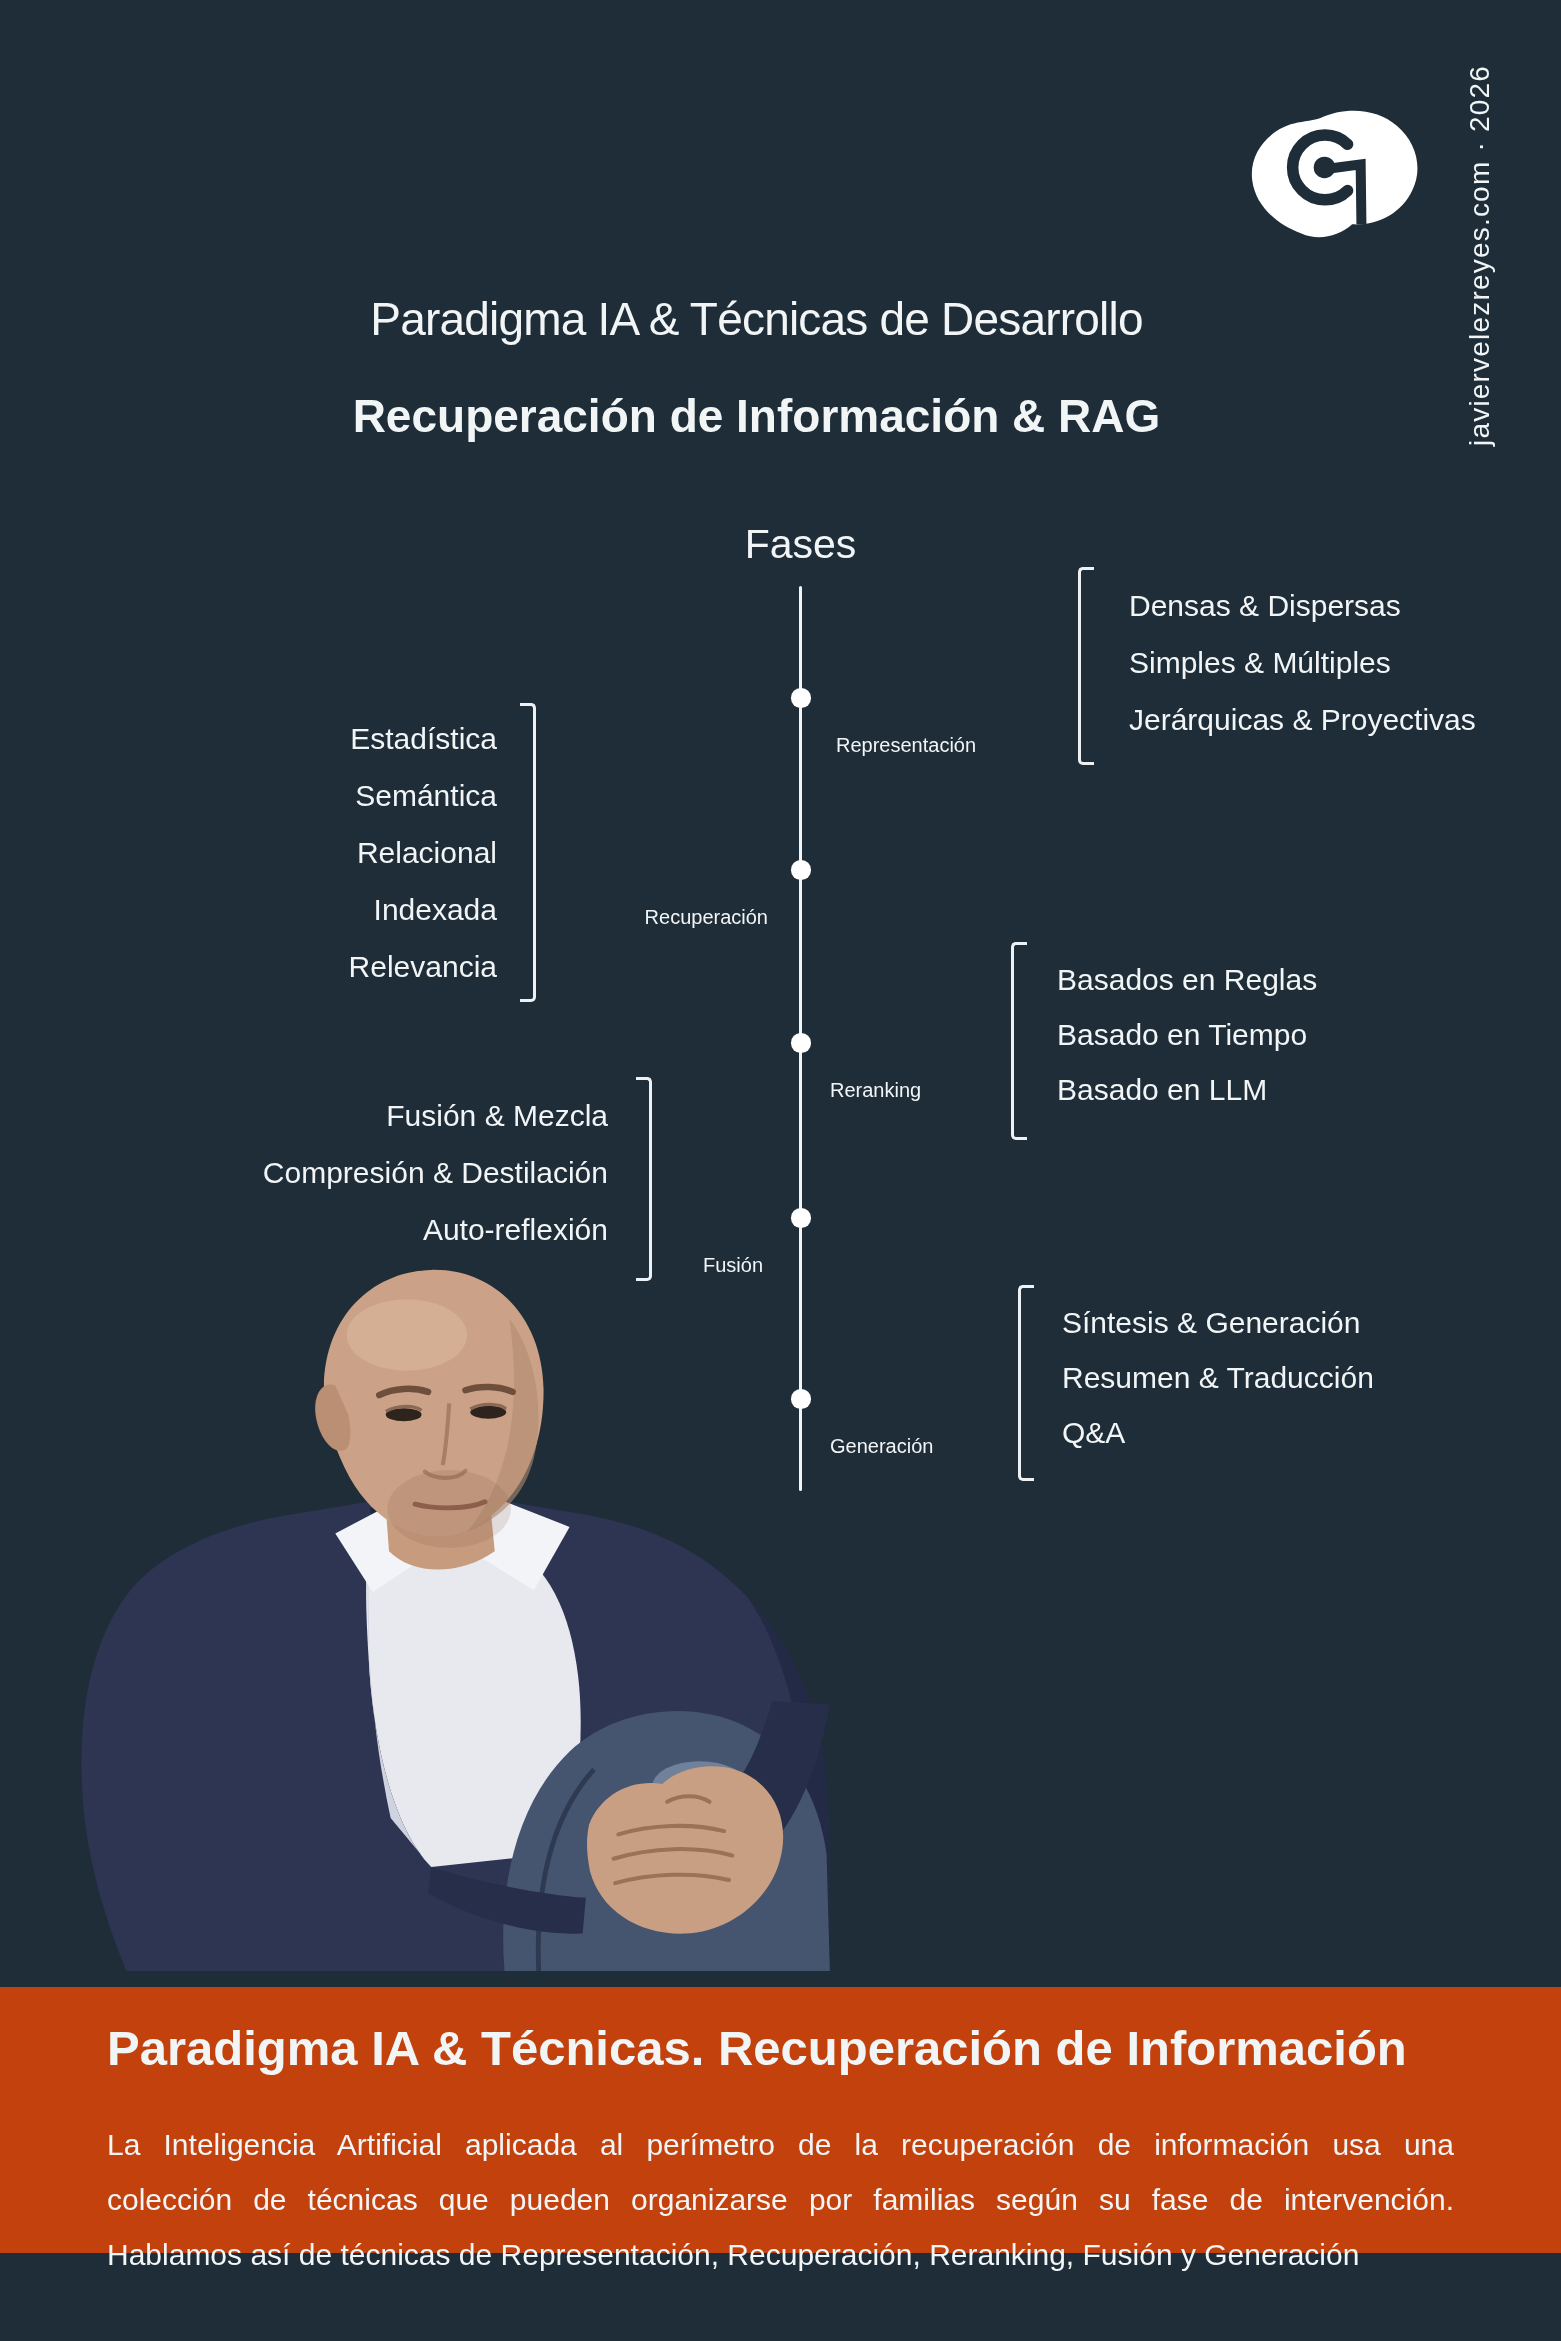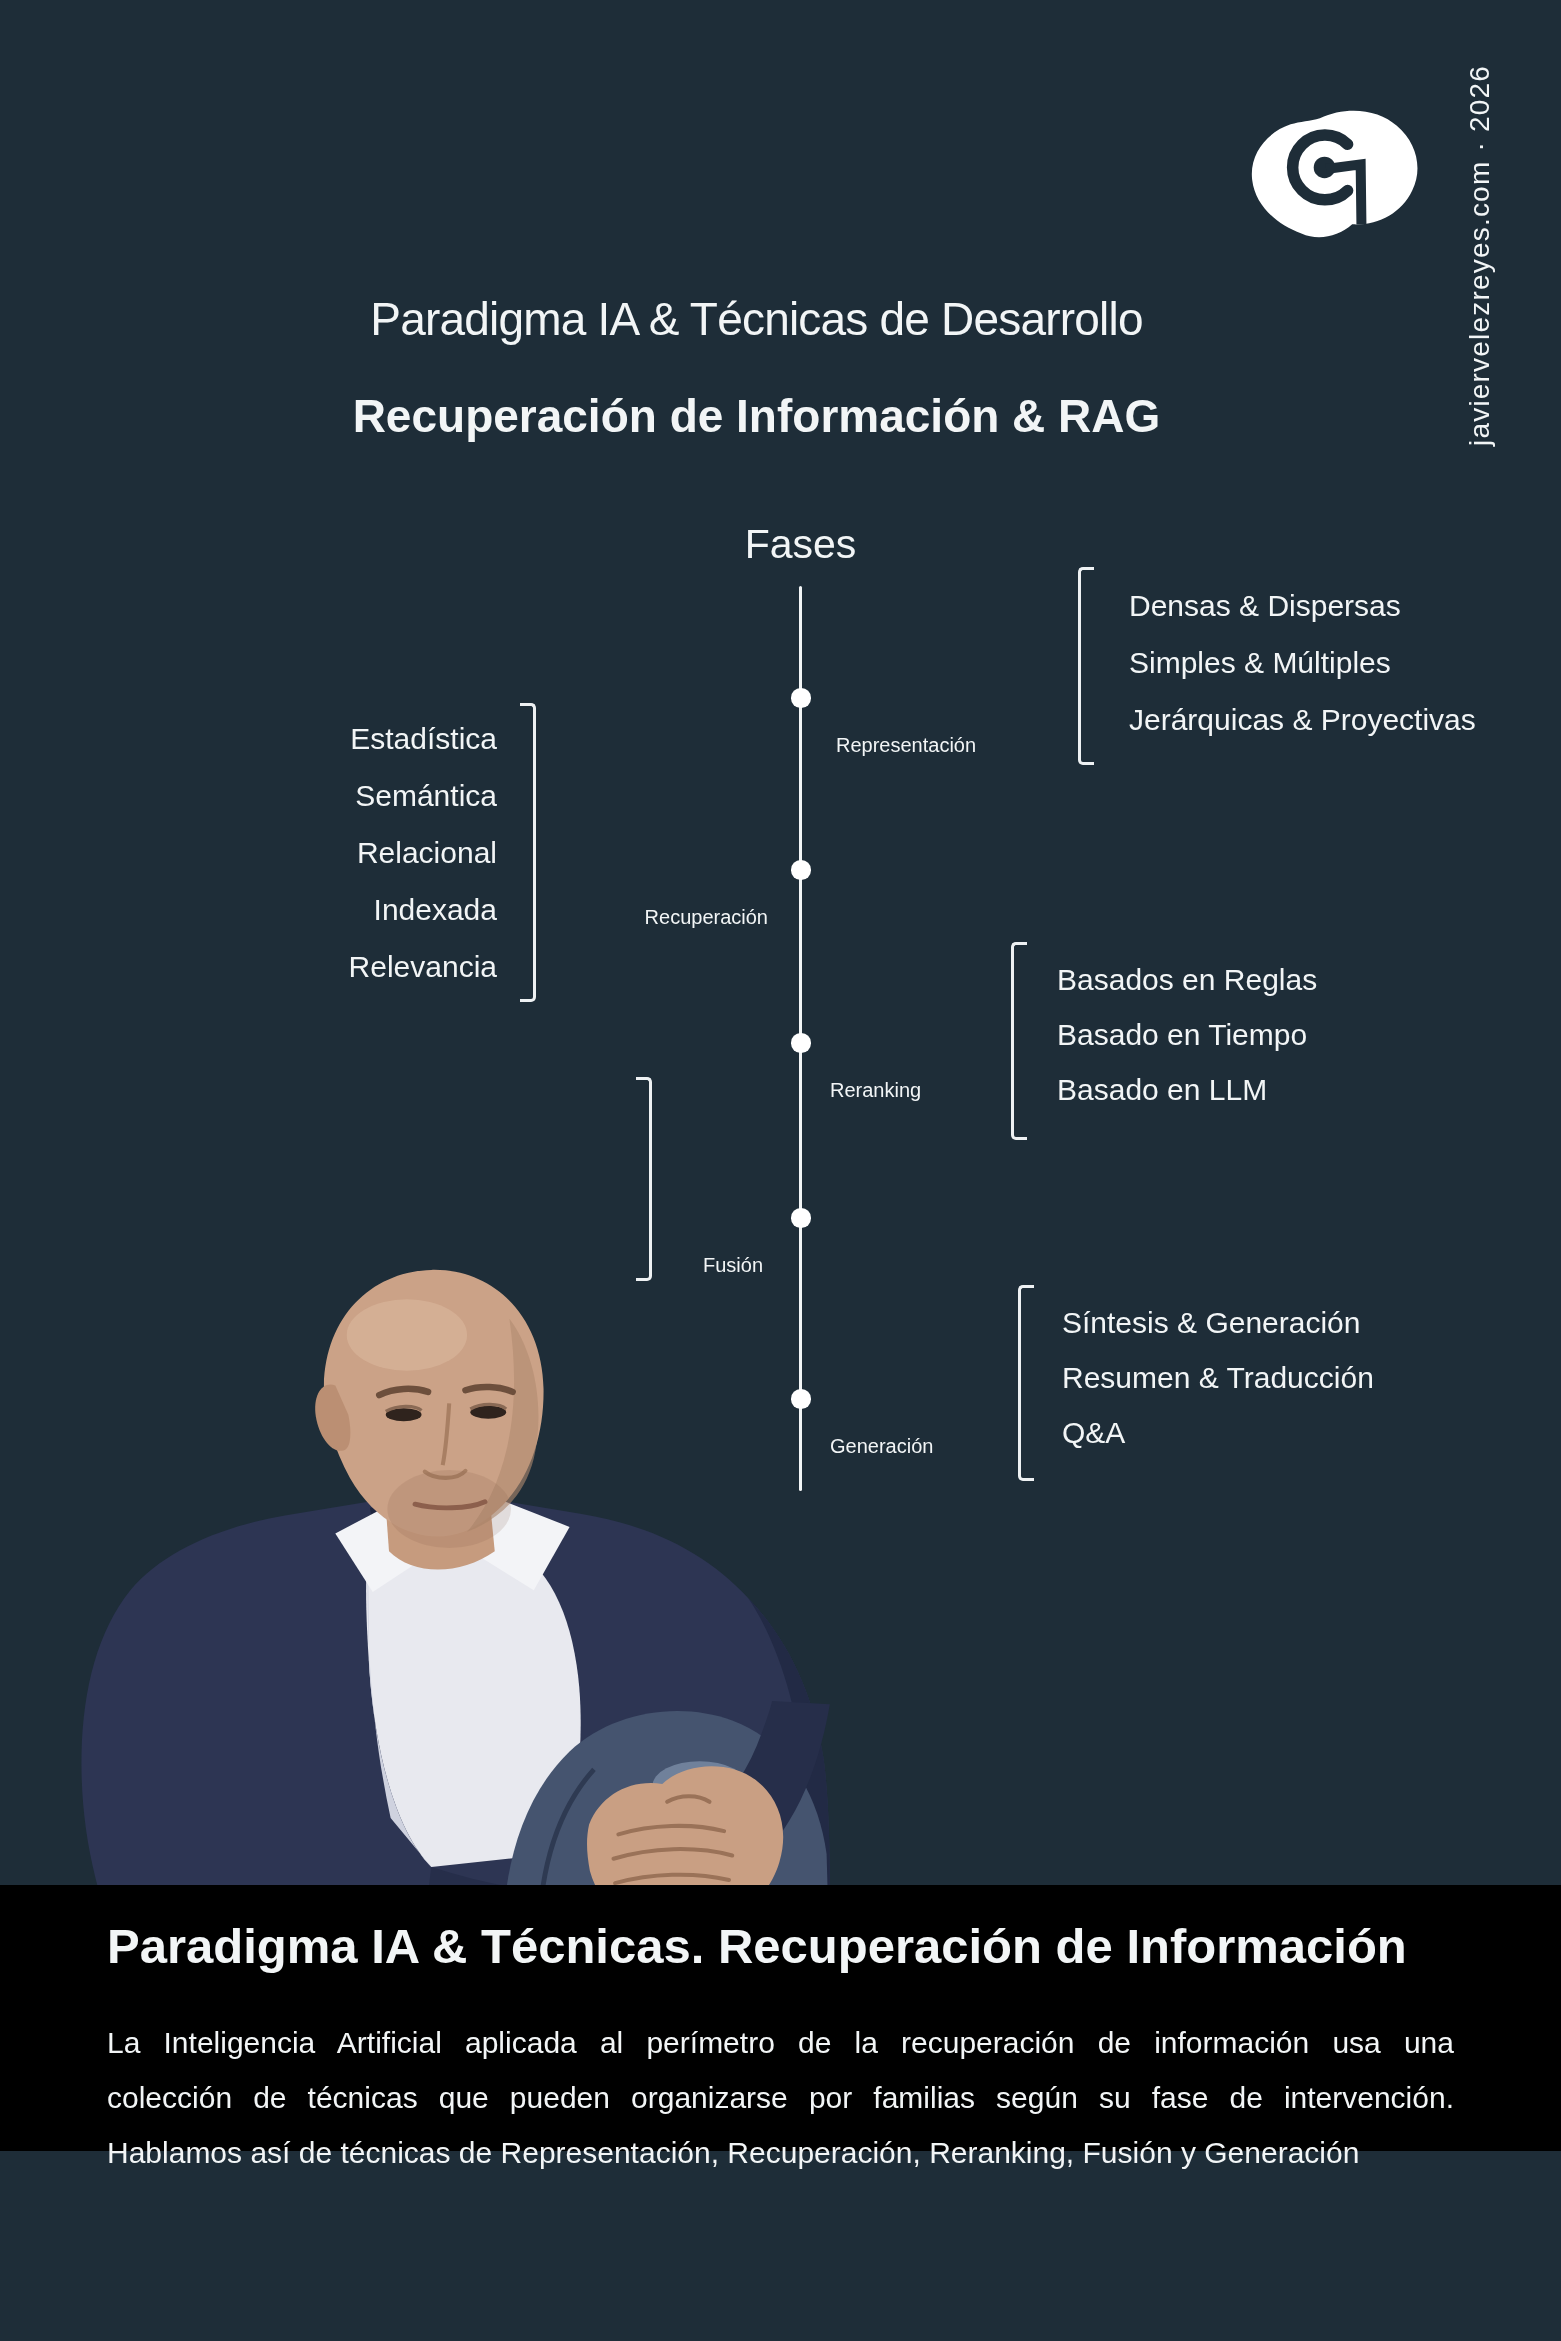--- a/index.html
+++ b/index.html
@@ -40,21 +40,21 @@
   .items.left-side  { text-align:right; }
 
   .bracket { width:13px; }
   .bracket.open-right { border-left:3.3px solid #eef1f3; border-top:3.3px solid #eef1f3; border-bottom:3.3px solid #eef1f3; border-radius:4.9px 0 0 4.9px; }
   .bracket.open-left  { border-right:3.3px solid #eef1f3; border-top:3.3px solid #eef1f3; border-bottom:3.3px solid #eef1f3; border-radius:0 4.9px 4.9px 0; }
 
   
   .photo { left:49px; top:1265px; width:789px; height:706px; margin:0; }
 
   
-  .footer { left:0; top:1885px; width:1561px; height:266px; background:#000000; }
+  .footer { left:0; top:1987px; width:1561px; height:266px; background:#c2410c; }
   .footer-title { position:absolute; left:107px; top:33px; margin:0; font-size:49px; font-weight:700; letter-spacing:0px; }
   .footer-para { position:absolute; left:107px; right:107px; top:130px; font-size:30px; }
   .footer-para .jline { height:55px; line-height:55px; text-align:justify; text-align-last:justify; }
   .footer-para .lline { height:55px; line-height:55px; text-align:left; }
 </style>
 </head>
 <body>
 
 <div id="page">
 
@@ -106,20 +106,25 @@
     <div>Indexada</div>
     <div>Relevancia</div>
   </div>
 
   <div class="abs items right-side" style="left:1057px; top:952px; line-height:55px">
     <div>Basados en Reglas</div>
     <div>Basado en Tiempo</div>
     <div>Basado en LLM</div>
   </div>
 
+  <div class="abs items left-side" style="right:953px; top:1087px; line-height:57px">
+    <div>Fusión &amp; Mezcla</div>
+    <div>Compresión &amp; Destilación</div>
+    <div>Auto-reflexión</div>
+  </div>
 
   <div class="abs items right-side" style="left:1062px; top:1295px; line-height:55px">
     <div>Síntesis &amp; Generación</div>
     <div>Resumen &amp; Traducción</div>
     <div>Q&amp;A</div>
   </div>
 
   <figure class="abs photo">
     <svg viewBox="0 0 970 868" width="789" height="706">
 

